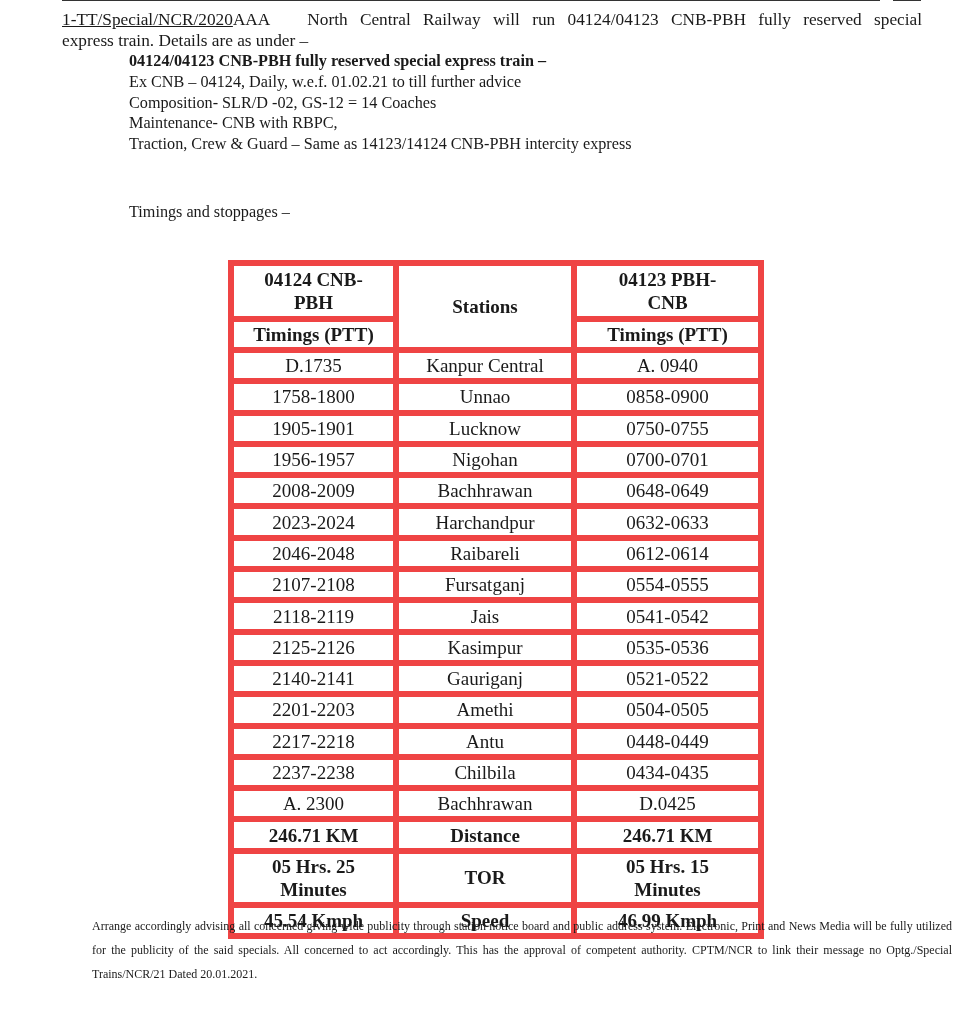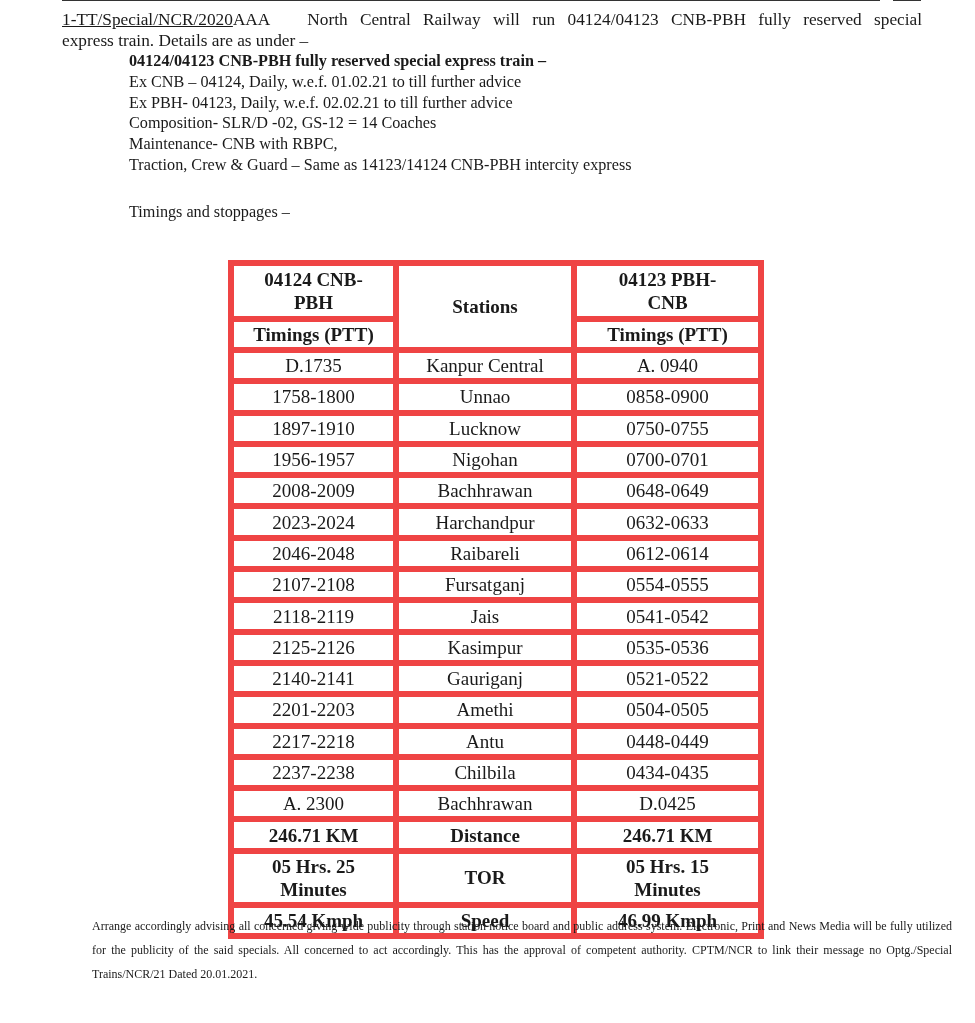--- a/index.html
+++ b/index.html
@@ -35,21 +35,20 @@
 
 <div class="para line1">
   <span class="ref">1-TT/Special/NCR/2020</span><span>AAA</span>&nbsp;&nbsp;
   <span>North Central Railway will run 04124/04123 CNB-PBH fully reserved special</span>
 </div>
 <div class="para line2">express train. Details are as under –</div>
 
 <div class="details">
   <div class="heading">04124/04123 CNB-PBH fully reserved special express train –</div>
   <div>Ex CNB – 04124, Daily, w.e.f. 01.02.21 to till further advice</div>
-  <div>Ex PBH- 04123, Daily, w.e.f. 02.02.21 to till further advice</div>
   <div>Composition- SLR/D -02, GS-12 = 14 Coaches</div>
   <div>Maintenance- CNB with RBPC,</div>
   <div>Traction, Crew &amp; Guard – Same as 14123/14124 CNB-PBH intercity express</div>
 </div>
 
 <div class="timings-label">Timings and stoppages –</div>
 
 <table class="tt">
   <colgroup>
       <col class="c1">
@@ -76,21 +75,21 @@
         <td>D.1735</td>
         <td>Kanpur Central</td>
         <td>A. 0940</td>
       </tr>
       <tr class="r">
         <td>1758-1800</td>
         <td>Unnao</td>
         <td>0858-0900</td>
       </tr>
       <tr class="r">
-        <td>1897-1910</td>
+        <td>1905-1901</td>
         <td>Lucknow</td>
         <td>0750-0755</td>
       </tr>
       <tr class="r">
         <td>1956-1957</td>
         <td>Nigohan</td>
         <td>0700-0701</td>
       </tr>
       <tr class="r">
         <td>2008-2009</td>

